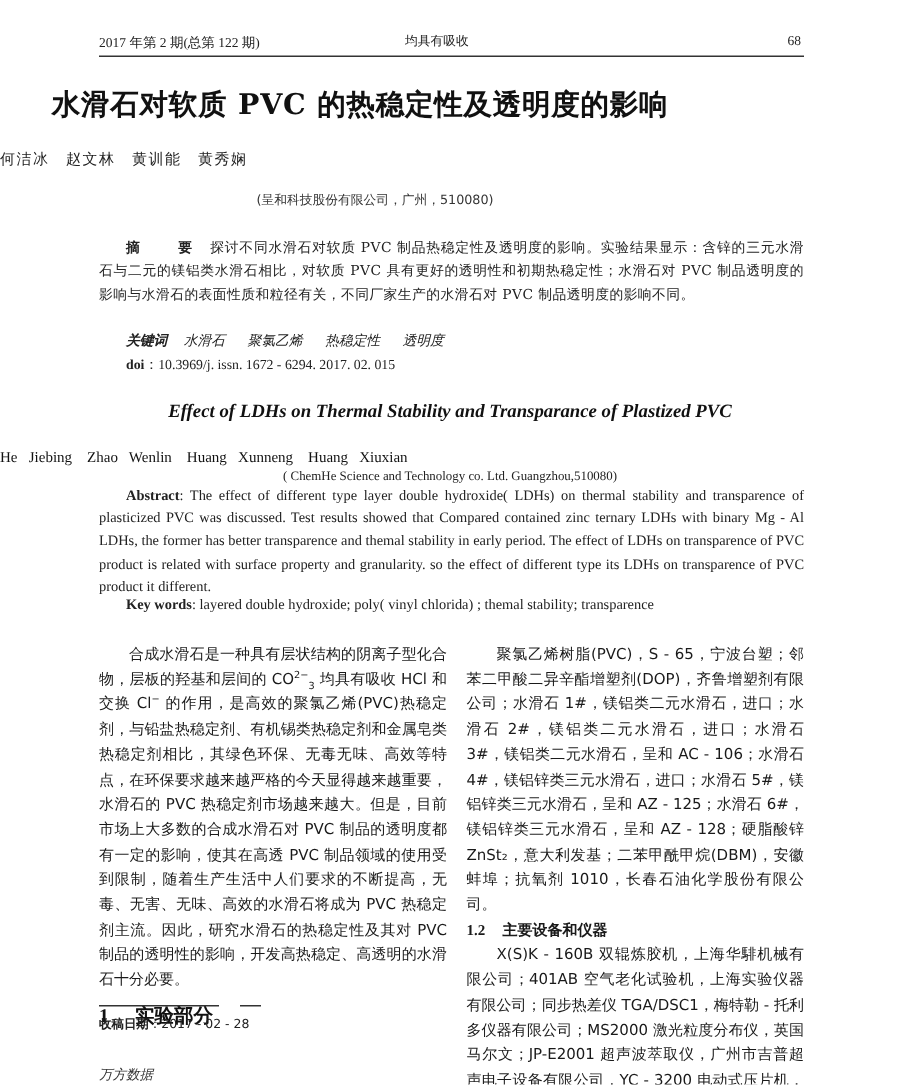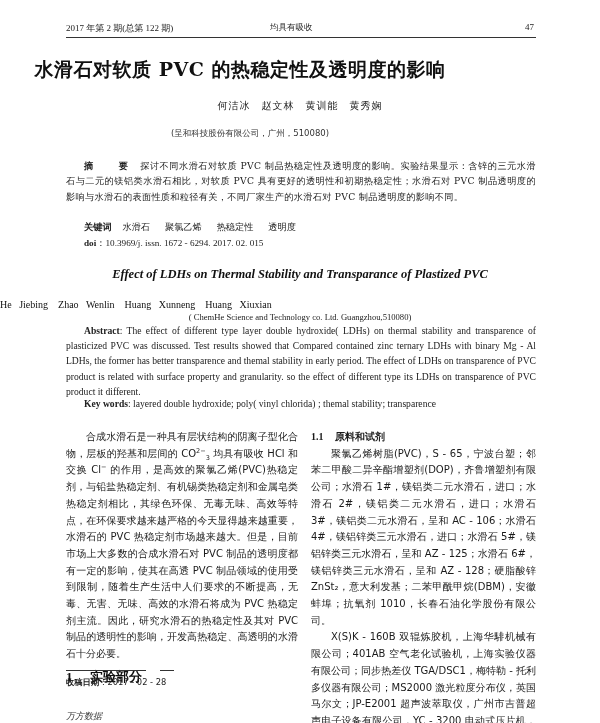--- a/index.html
+++ b/index.html
@@ -4,25 +4,25 @@
   <style>
     html, body { margin: 0; padding: 0; background: #ffffff; }
     body { width: 600px; height: 723px; position: relative; overflow: hidden; color: #111; font-family: "DejaVu Serif", "Liberation Serif", serif; }
     .abs { position: absolute; }
     .hdr { top: 22px; font-size: 9px; font-family: "Liberation Serif", serif; color: #222; }
     .hdr-left { left: 66px; }
     .hdr-center { left: 270px; font-family: "DejaVu Sans", sans-serif; font-size: 8.5px; }
     .hdr-right { left: 525px; }
     .hdr-rule { top: 37px; left: 66px; width: 470px; height: 0; border-top: 1.5px solid #333; }
     .title-cn { top: 57px; left: 0; width: 480px; text-align: center; font-size: 19px; font-weight: bold; font-family: "DejaVu Serif", serif; letter-spacing: 0.5px; color: #111; }
-    .authors-cn { top: 99px; left: 0; width: 600px; text-align: center; font-size: 10px; word-spacing: 14px; letter-spacing: 1px; color: #222; }
+    .authors-cn { top: 99px; left: 0; width: 600px; font-size: 10px; word-spacing: 14px; letter-spacing: 1px; color: #222; }
     .affil-cn { top: 128px; left: 0; width: 500px; text-align: center; font-size: 8.5px; color: #333; font-family: "DejaVu Sans", sans-serif; }
     .abs-cn { top: 158px; left: 66px; width: 470px; font-size: 9.2px; line-height: 15.4px; color: #222; text-align: justify; font-family: "DejaVu Serif", serif; letter-spacing: 0.3px; }
     .abs-cn .lbl { font-weight: bold; letter-spacing: 8px; margin-left: 18px; margin-right: 4px; }
-    .kw-cn { top: 221px; left: 84px; width: 460px; font-size: 9.2px; color: #222; }
+    .kw-cn { top: 221px; left: 84px; width: 460px; font-size: 9.2px; color: #222; font-style: italic; }
     .kw-cn .lbl { font-weight: bold; margin-right: 8px; }
     .kw-cn .kw { margin-right: 12px; }
     .doi { top: 237px; left: 84px; font-size: 9.2px; color: #222; font-family: "Liberation Serif", serif; }
     .doi .lbl { font-weight: bold; }
     .title-en { top: 267px; left: 0; width: 600px; text-align: center; font-size: 12.5px; font-weight: bold; font-style: italic; font-family: "Liberation Serif", serif; color: #111; }
     .authors-en { top: 298px; left: 0; width: 600px; text-align: left; font-size: 10px; font-family: "Liberation Serif", serif; word-spacing: 5px; }
     .affil-en { top: 312px; left: 0; width: 600px; text-align: center; font-size: 8.6px; font-family: "Liberation Serif", serif; color: #222; }
     .abs-en { top: 323px; left: 66px; width: 470px; font-size: 9.6px; line-height: 15.2px; text-align: justify; font-family: "Liberation Serif", serif; color: #222; text-indent: 18px; }
     .abs-en .lbl { font-weight: bold; }
     .kw-en { top: 398px; left: 84px; width: 460px; font-size: 9.6px; font-family: "Liberation Serif", serif; color: #222; }
@@ -41,21 +41,21 @@
     .received { top: 677px; left: 66px; font-size: 8.3px; font-family: "DejaVu Sans", sans-serif; color: #222; }
     .received .lbl { font-weight: bold; }
     .watermark { top: 710px; left: 66px; font-size: 9px; font-style: italic; color: #333; font-family: "DejaVu Serif", serif; }
     sup, sub { font-size: 6.5px; line-height: 0; }
   </style>
 </head>
 <body>
 
 <div class="abs hdr hdr-left">2017 年第 2 期(总第 122 期)</div>
 <div class="abs hdr hdr-center">均具有吸收</div>
-<div class="abs hdr hdr-right">47</div>
+<div class="abs hdr hdr-right">68</div>
 <div class="abs hdr-rule"></div>
 
 <div class="abs title-cn">水滑石对软质 PVC 的热稳定性及透明度的影响</div>
 <div class="abs authors-cn">何洁冰　赵文林　黄训能　黄秀娴</div>
 <div class="abs affil-cn">(呈和科技股份有限公司，广州，510080)</div>
 
 <div class="abs abs-cn">
   <span class="lbl">摘　要</span><span>探讨不同水滑石对软质 PVC 制品热稳定性及透明度的影响。实验结果显示：含锌的三元水滑石与二元的镁铝类水滑石相比，对软质 PVC 具有更好的透明性和初期热稳定性；水滑石对 PVC 制品透明度的影响与水滑石的表面性质和粒径有关，不同厂家生产的水滑石对 PVC 制品透明度的影响不同。</span>
 </div>
 
@@ -85,22 +85,22 @@
 
 <div class="abs col col-left">
   <p class="para"><span>合成水滑石是一种具有层状结构的阴离子型化合物，层板的羟基和层间的 CO</span><sup>2−</sup><sub>3</sub><span> 均具有吸收 HCl 和交换 Cl</span><sup>−</sup><span> 的作用，是高效的聚氯乙烯(PVC)热稳定剂，与铅盐热稳定剂、有机锡类热稳定剂和金属皂类热稳定剂相比，其绿色环保、无毒无味、高效等特点，在环保要求越来越严格的今天显得越来越重要，水滑石的 PVC 热稳定剂市场越来越大。但是，目前市场上大多数的合成水滑石对 PVC 制品的透明度都有一定的影响，使其在高透 PVC 制品领域的使用受到限制，随着生产生活中人们要求的不断提高，无毒、无害、无味、高效的水滑石将成为 PVC 热稳定剂主流。因此，研究水滑石的热稳定性及其对 PVC 制品的透明性的影响，开发高热稳定、高透明的水滑石十分必要。</span></p>
 </div>
 
 <div class="abs sec-head">
   <span class="num">1</span><span>实验部分</span>
 </div>
 
 <div class="abs col col-right">
-  <p class="sub-head"><span class="num">1.1</span><span>原料和试剂</span></p>
   <p class="para">聚氯乙烯树脂(PVC)，S - 65，宁波台塑；邻苯二甲酸二异辛酯增塑剂(DOP)，齐鲁增塑剂有限公司；水滑石 1#，镁铝类二元水滑石，进口；水滑石 2#，镁铝类二元水滑石，进口；水滑石 3#，镁铝类二元水滑石，呈和 AC - 106；水滑石 4#，镁铝锌类三元水滑石，进口；水滑石 5#，镁铝锌类三元水滑石，呈和 AZ - 125；水滑石 6#，镁铝锌类三元水滑石，呈和 AZ - 128；硬脂酸锌 ZnSt₂，意大利发基；二苯甲酰甲烷(DBM)，安徽蚌埠；抗氧剂 1010，长春石油化学股份有限公司。</p>
+  <p class="sub-head"><span class="num">1.2</span><span>主要设备和仪器</span></p>
   <p class="para">X(S)K - 160B 双辊炼胶机，上海华騑机械有限公司；401AB 空气老化试验机，上海实验仪器有限公司；同步热差仪 TGA/DSC1，梅特勒 - 托利多仪器有限公司；MS2000 激光粒度分布仪，英国马尔文；JP-E2001 超声波萃取仪，广州市吉普超声电子设备有限公司，YC - 3200 电动式压片机，益</p>
 </div>
 
 <div class="abs foot-rule"></div>
 <div class="abs foot-rule2"></div>
 <div class="abs received">
   <span class="lbl">收稿日期</span><span>：2017 - 02 - 28</span>
 </div>
 
 <div class="abs watermark">万方数据</div>

